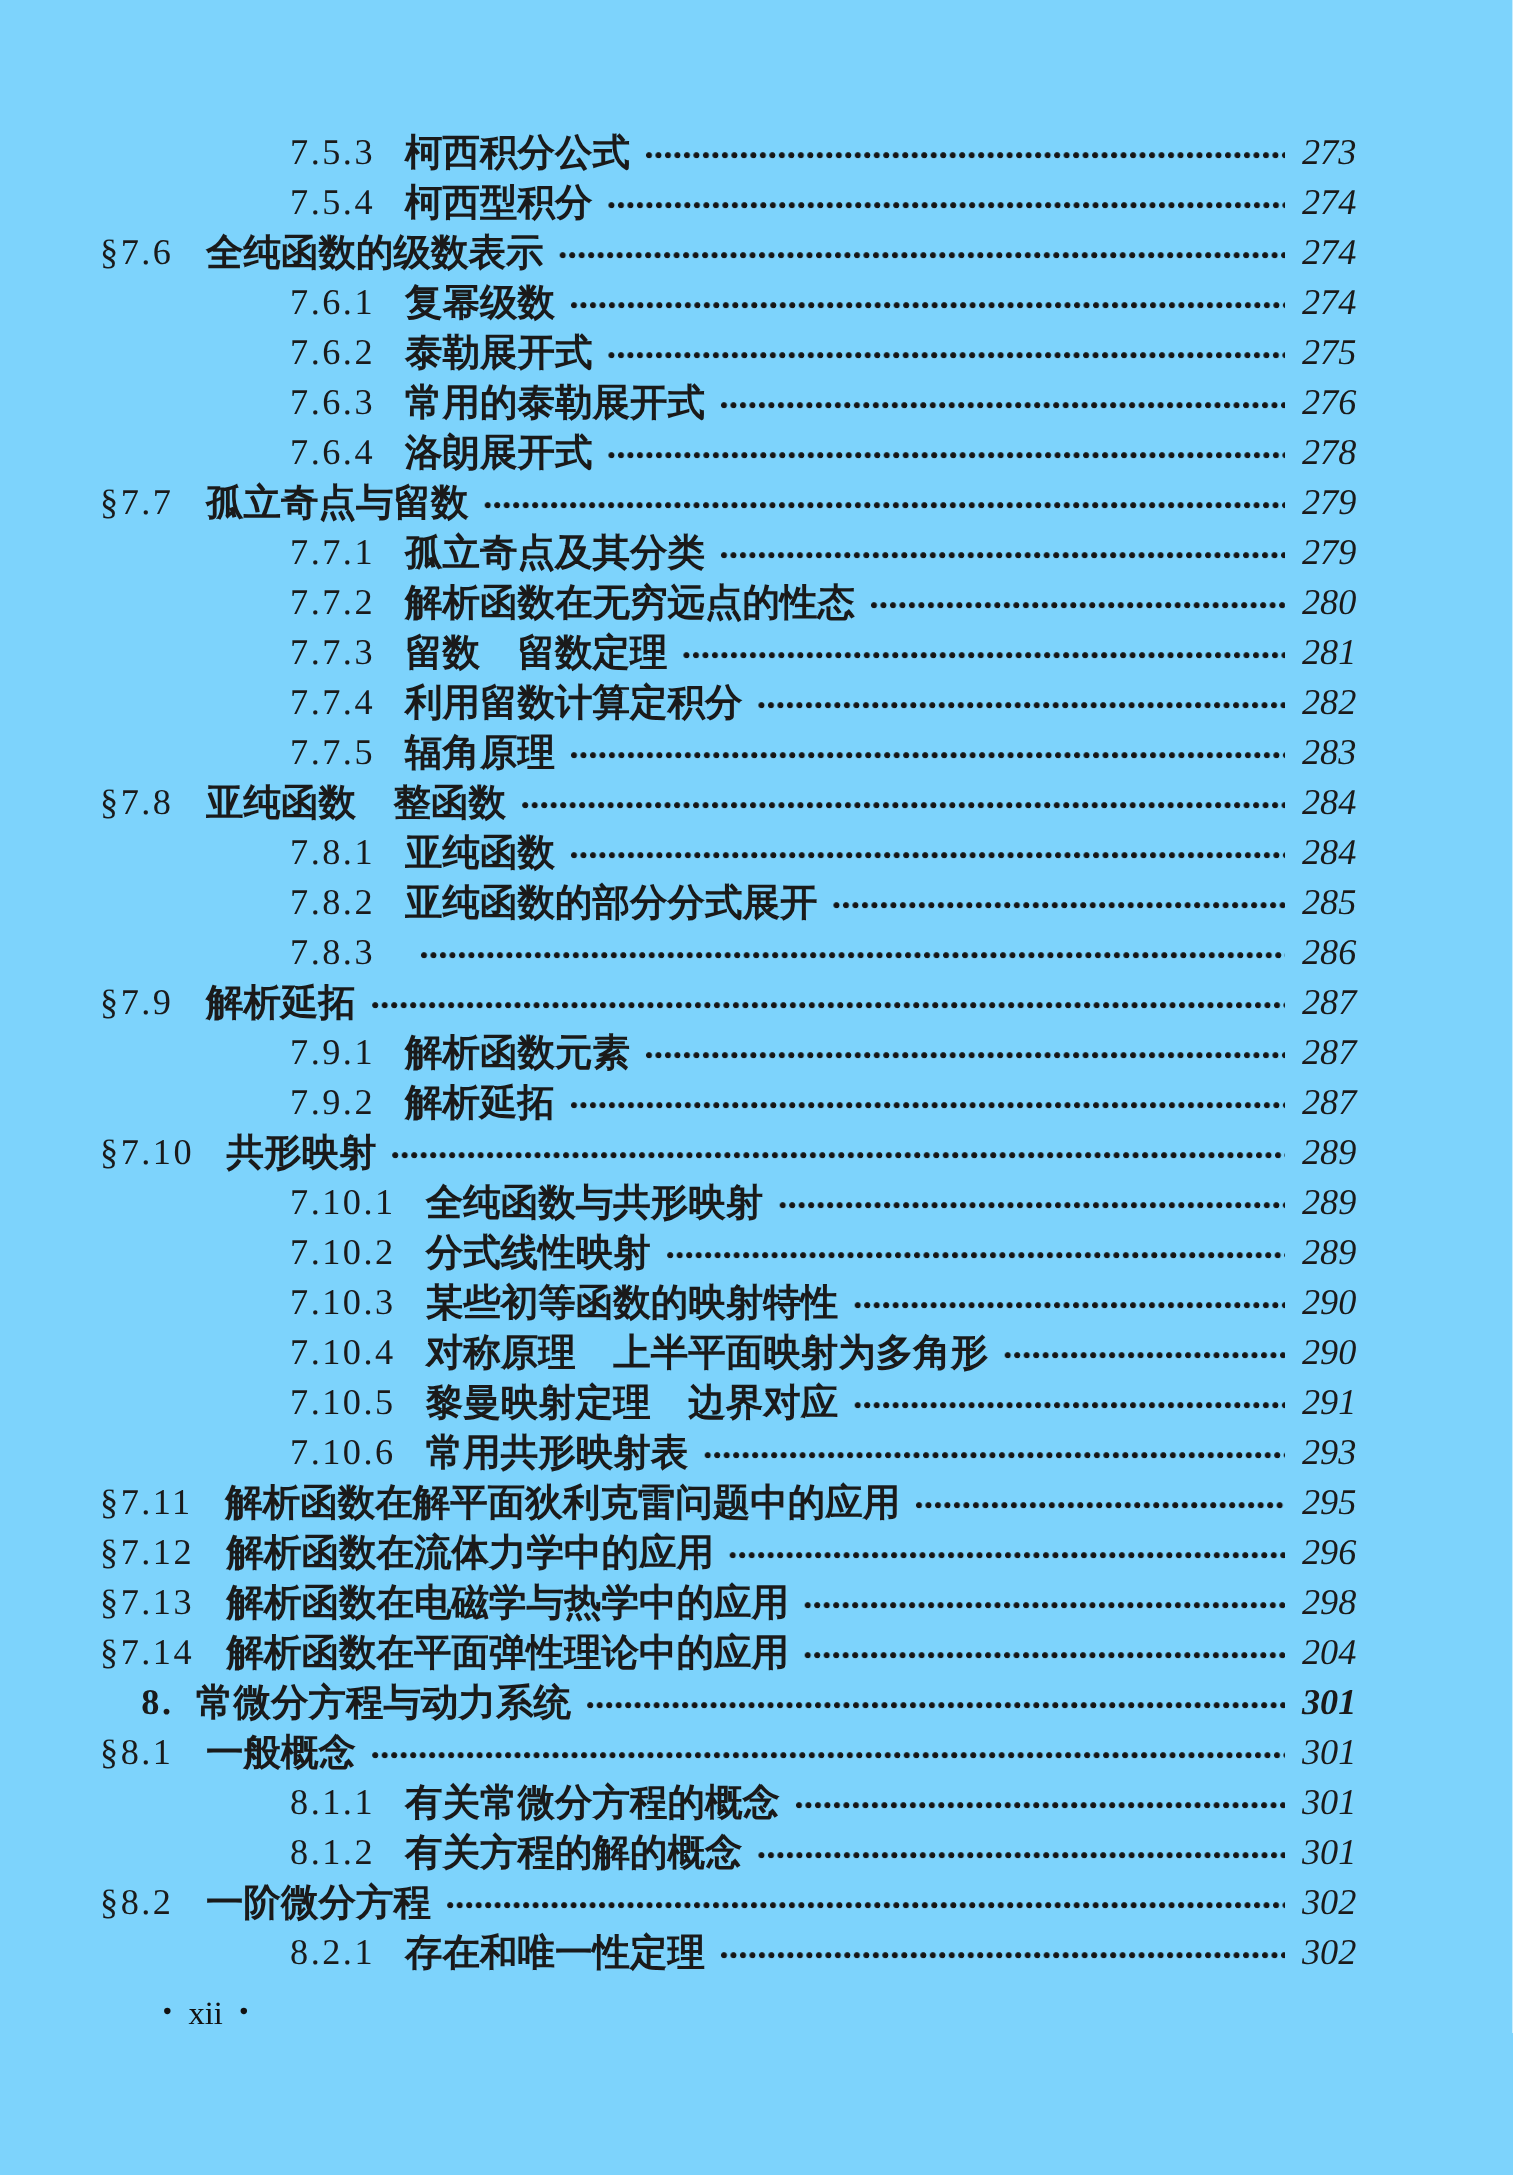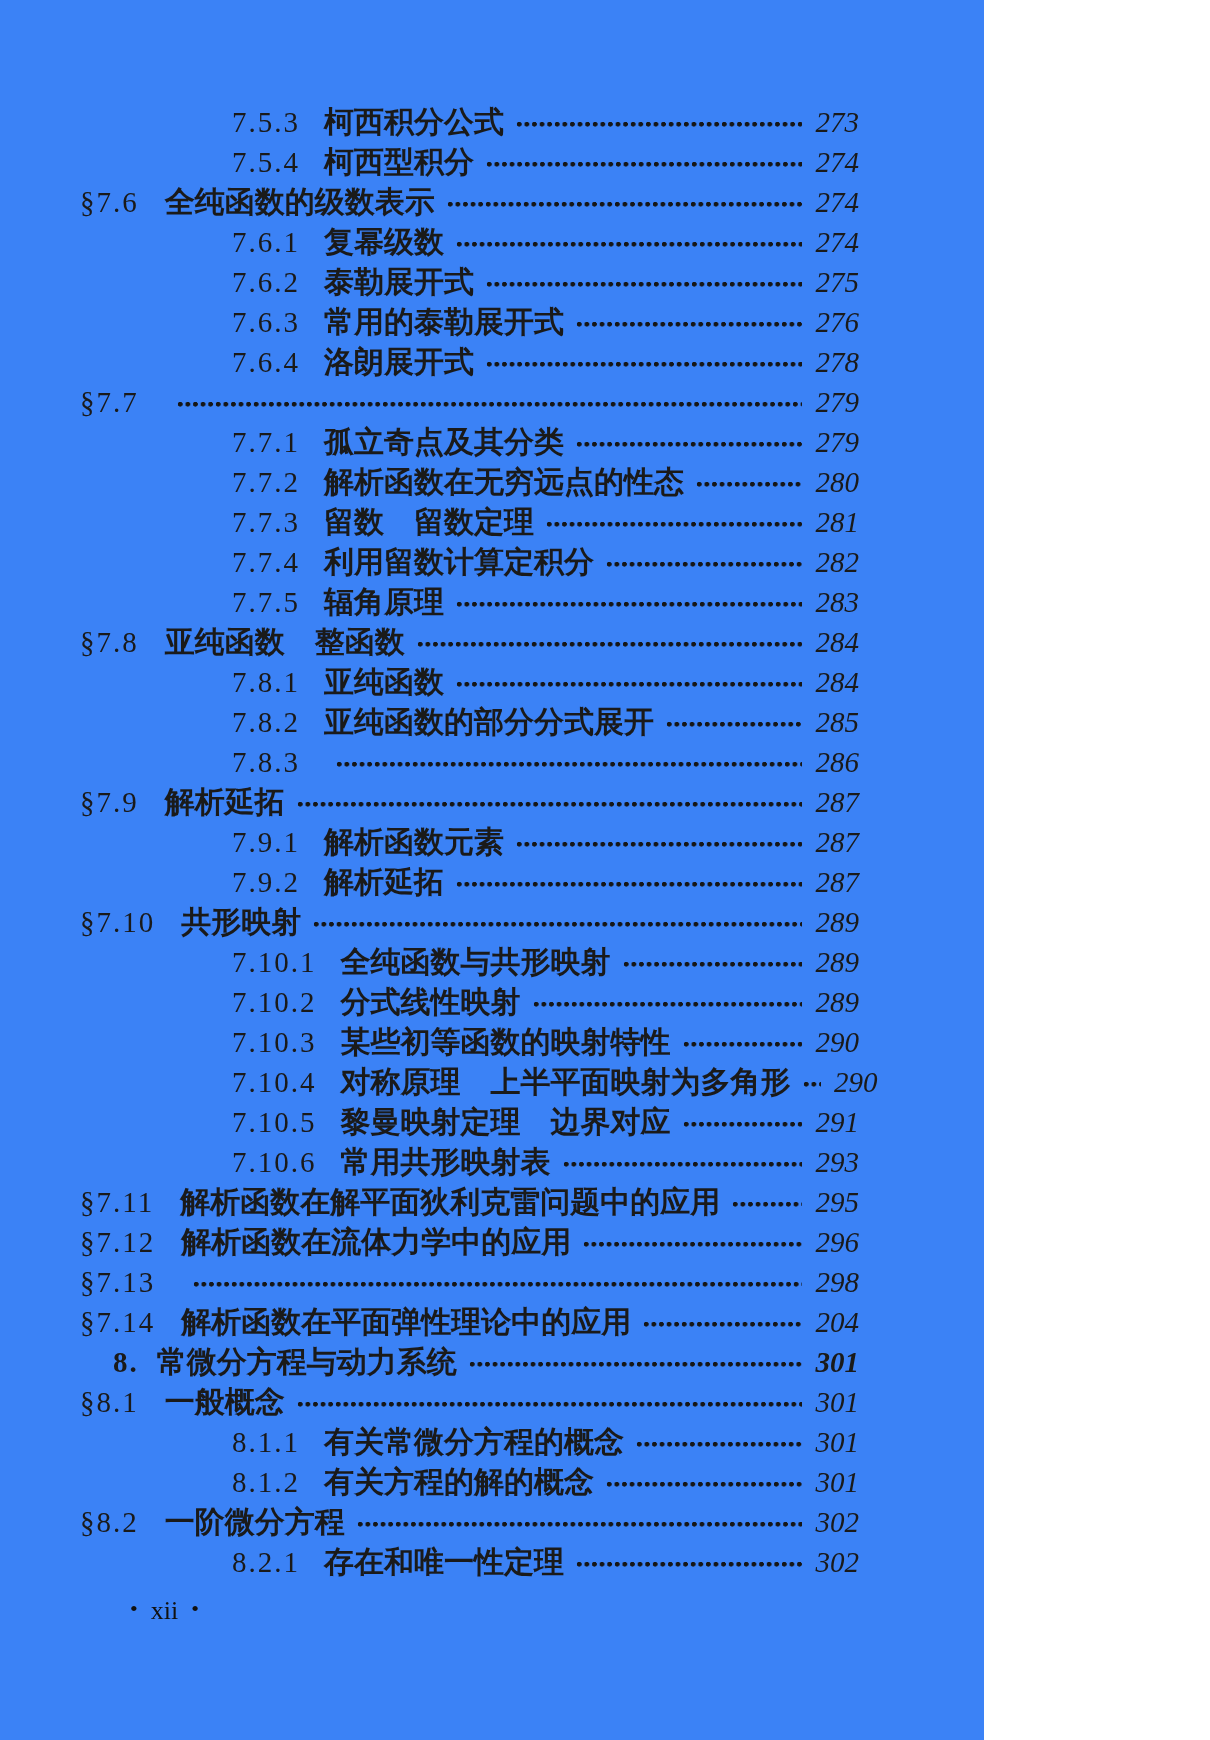--- a/index.html
+++ b/index.html
@@ -2,23 +2,23 @@
 <html><head>
 <meta charset="utf-8">
 <style>
   html, body {
     margin: 0;
     padding: 0;
     background: #ffffff;
   }
   .page {
     position: relative;
-    width: 984px;
+    width: 1210px;
     height: 1740px;
-    background: #3b82f6;
+    background: #7dd3fc;
     overflow: hidden;
     color: #1a1a1a;
   }
   .toc {
     padding-top: 102px;
     padding-right: 125px;
     box-sizing: border-box;
     width: 100%;
   }
   .row {
@@ -132,20 +132,21 @@
 
     <div class="row lvl-subsection">
       <span class="num">7.6.4</span>
       <span class="title">洛朗展开式</span>
       <span class="leader"></span>
       <span class="pageno">278</span>
     </div>
 
     <div class="row lvl-section">
       <span class="num">§7.7</span>
+      <span class="title">孤立奇点与留数</span>
       <span class="leader"></span>
       <span class="pageno">279</span>
     </div>
 
     <div class="row lvl-subsection">
       <span class="num">7.7.1</span>
       <span class="title">孤立奇点及其分类</span>
       <span class="leader"></span>
       <span class="pageno">279</span>
     </div>
@@ -284,20 +285,21 @@
 
     <div class="row lvl-section">
       <span class="num">§7.12</span>
       <span class="title">解析函数在流体力学中的应用</span>
       <span class="leader"></span>
       <span class="pageno">296</span>
     </div>
 
     <div class="row lvl-section">
       <span class="num">§7.13</span>
+      <span class="title">解析函数在电磁学与热学中的应用</span>
       <span class="leader"></span>
       <span class="pageno">298</span>
     </div>
 
     <div class="row lvl-section">
       <span class="num">§7.14</span>
       <span class="title">解析函数在平面弹性理论中的应用</span>
       <span class="leader"></span>
       <span class="pageno">204</span>
     </div>

